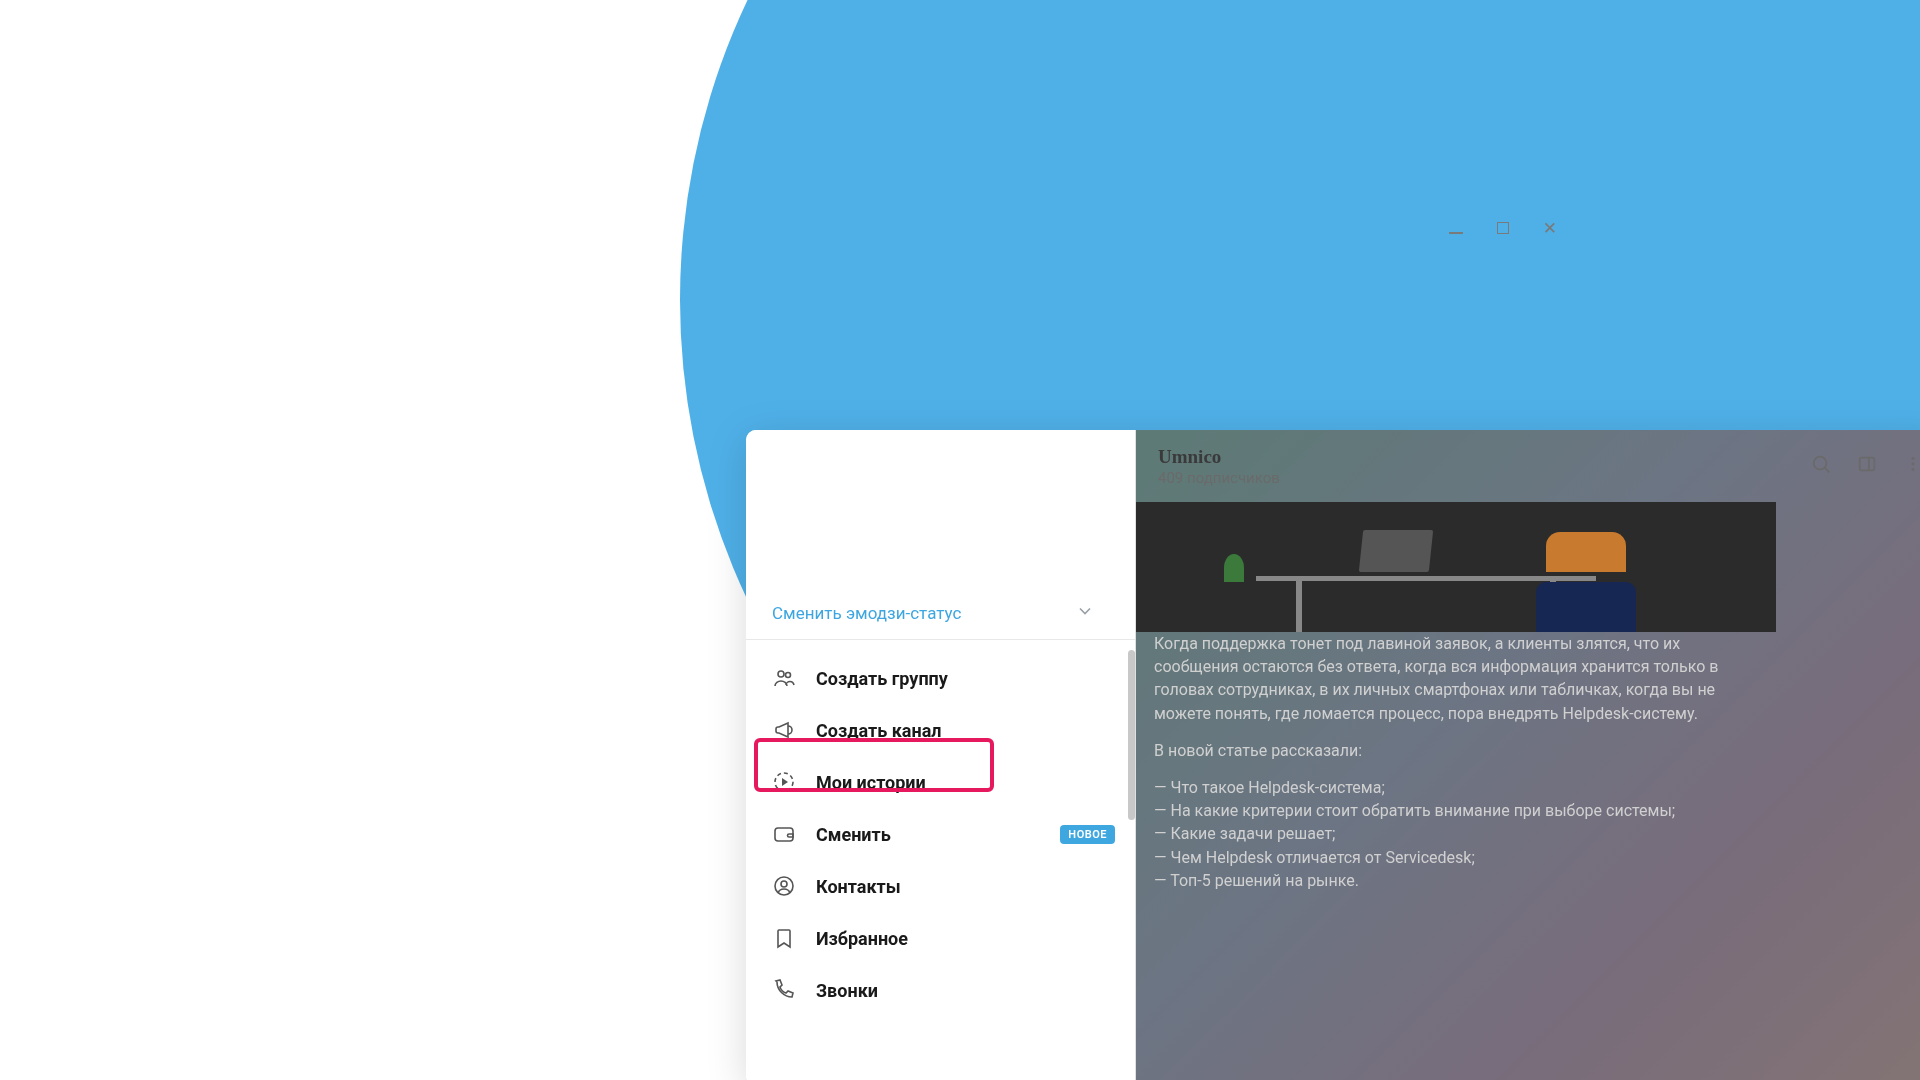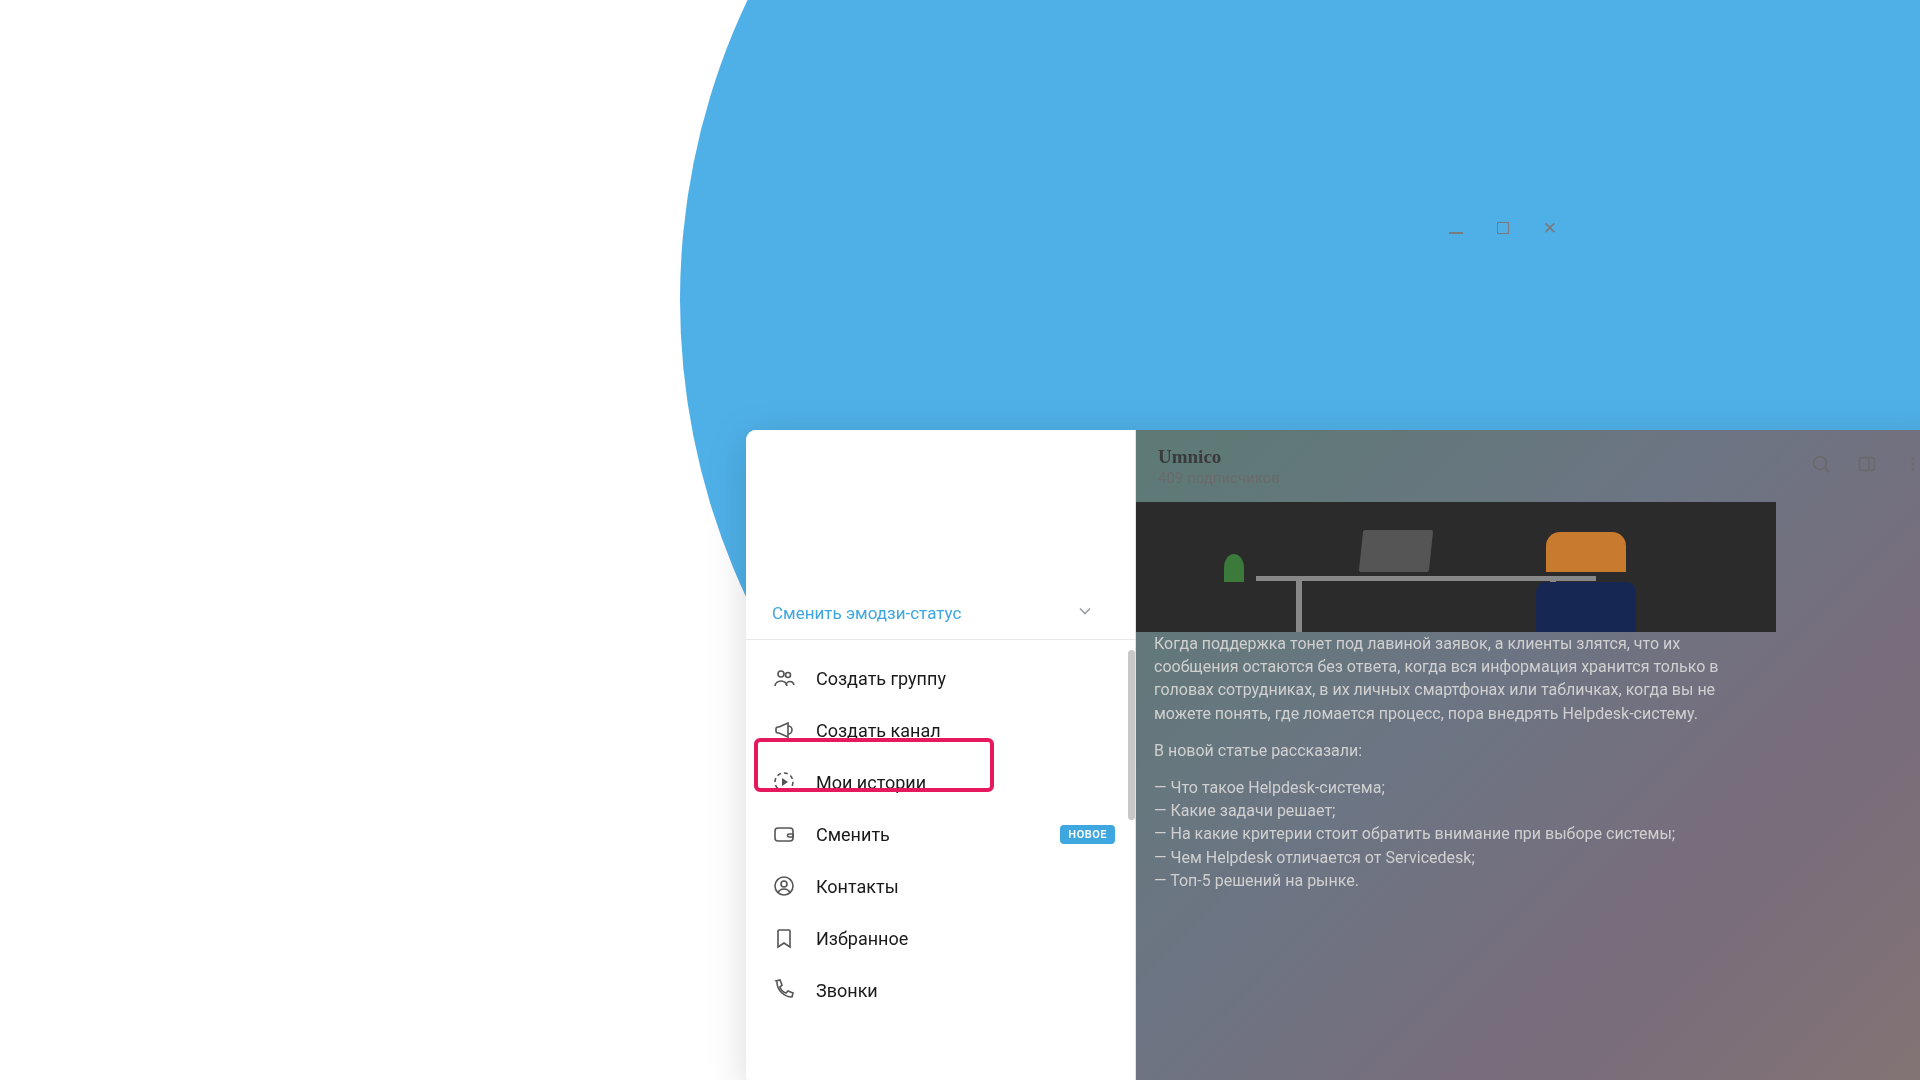--- a/index.html
+++ b/index.html
@@ -89,20 +89,21 @@
     .menu-item .icon-wrap {
       width: 36px;
       display: flex;
       align-items: center;
       justify-content: center;
       margin-right: 14px;
     }
     .menu-item .label {
       font-size: 18px;
       color: #1a1a1a;
+      font-weight: bold;
     }
     .menu-item .badge {
       margin-left: auto;
       background: #3FA7E0;
       color: #fff;
       font-size: 11px;
       font-weight: 600;
       letter-spacing: 0.5px;
       padding: 3px 8px;
       border-radius: 4px;
@@ -414,22 +415,22 @@
             <div class="illus-table"></div>
             <div class="illus-person">
                 <div class="shirt"></div>
                 <div class="body"></div>
               </div>
           </div>
           <div class="message-text">
             <p>Когда поддержка тонет под лавиной заявок, а клиенты злятся, что их сообщения остаются без ответа, когда вся информация хранится только в головах сотрудниках, в их личных смартфонах или табличках, когда вы не можете понять, где ломается процесс, пора внедрять Helpdesk-систему.</p>
             <p>В новой статье рассказали:</p>
             <div class="message-list-line">— Что такое Helpdesk-система;</div>
+            <div class="message-list-line">— На какие критерии стоит обратить внимание при выборе системы;</div>
             <div class="message-list-line">— Какие задачи решает;</div>
-            <div class="message-list-line">— На какие критерии стоит обратить внимание при выборе системы;</div>
             <div class="message-list-line">— Чем Helpdesk отличается от Servicedesk;</div>
             <div class="message-list-line">— Топ-5 решений на рынке.</div>
           </div>
         </div>
       </div>
     </div>
   </div>
 </div>
 
 </body></html>

